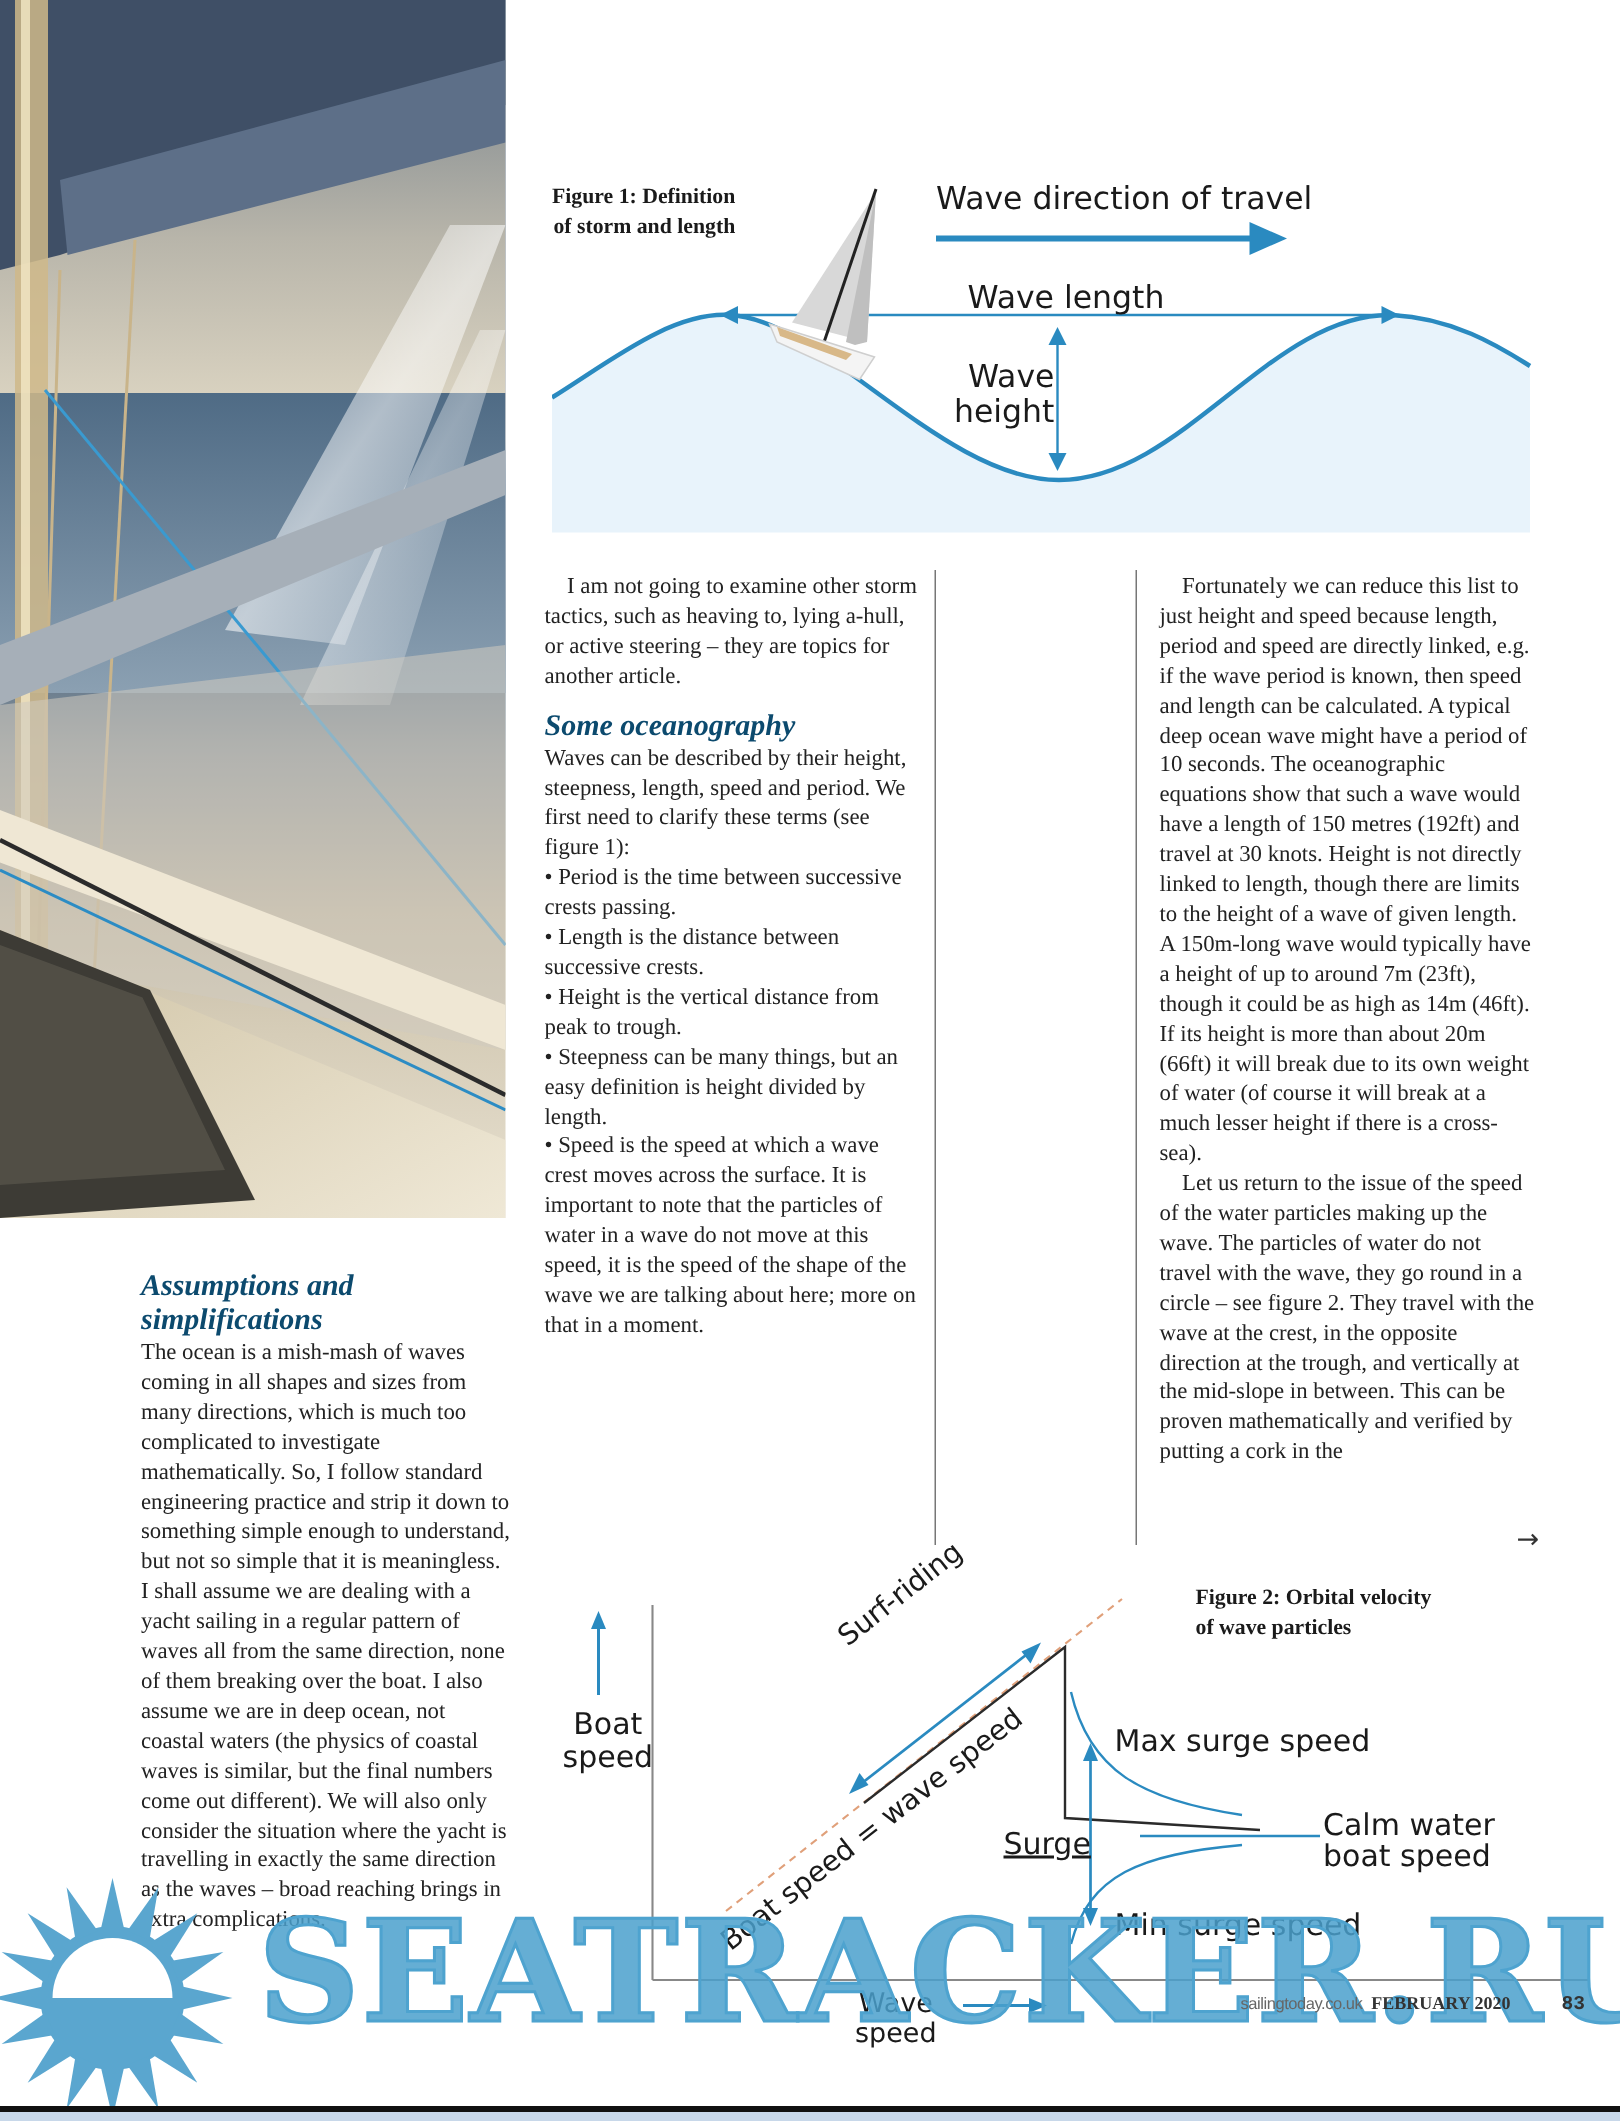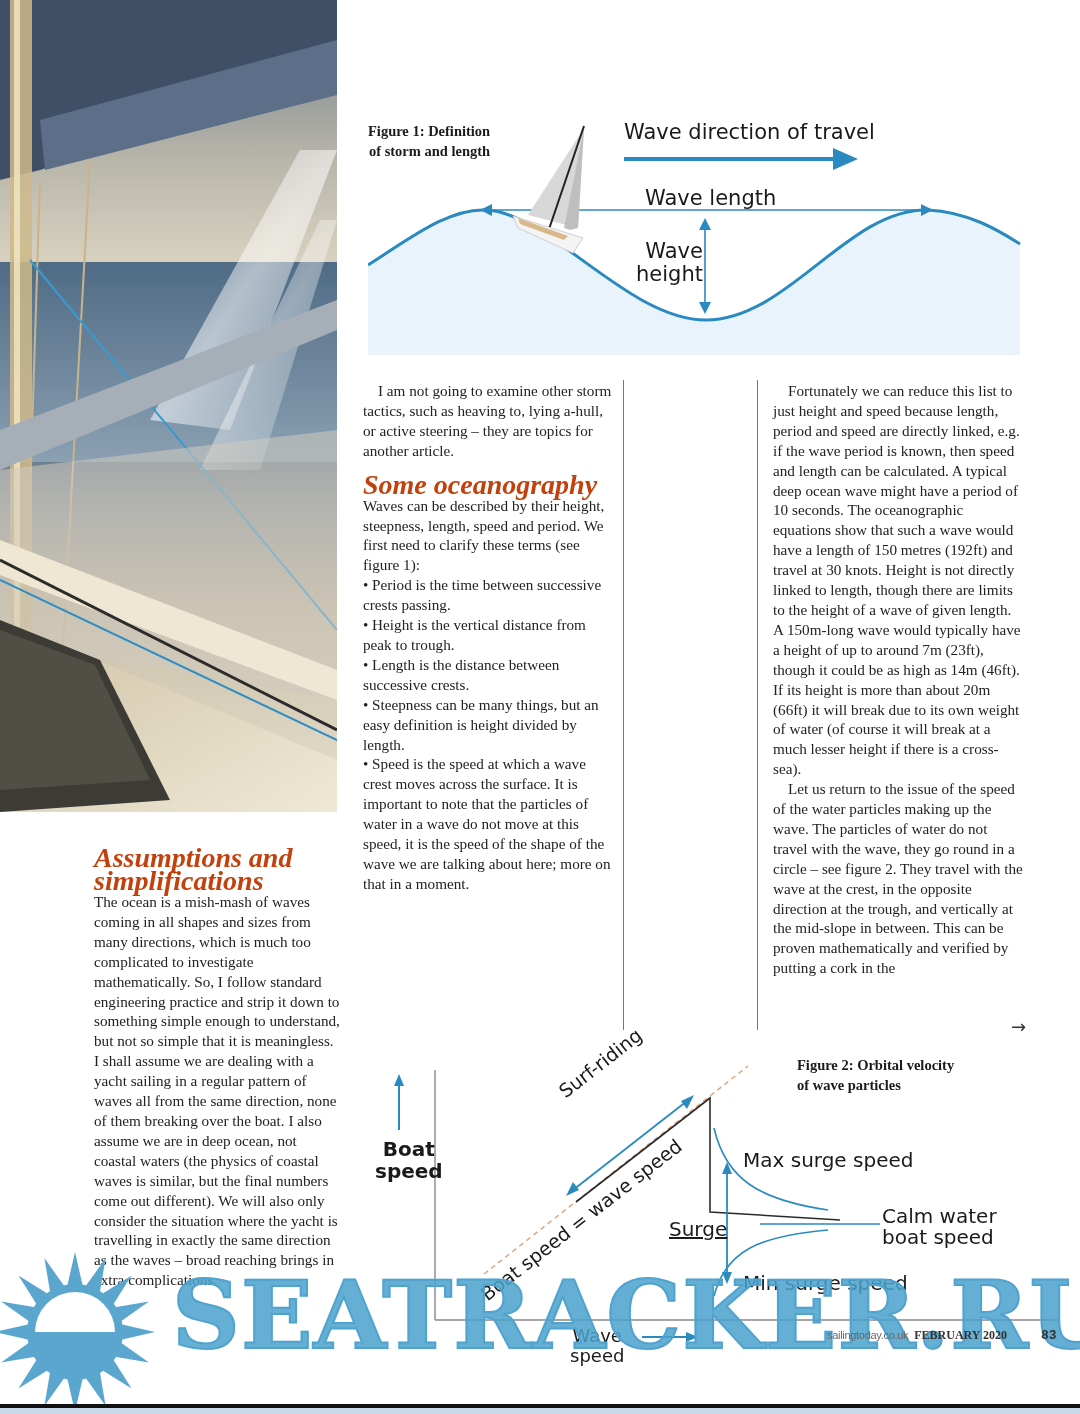--- a/index.html
+++ b/index.html
@@ -18,21 +18,21 @@
   .photo svg { position: absolute; left: 0; top: 0; }
 
   
   .col {
     font-size: 15.2px; line-height: 19.9px; color: #222;
   }
   .col p { margin: 0; }
   .col p.indent { text-indent: 15px; }
   .col h2 {
     margin: 0; font-style: italic; font-weight: bold;
-    font-size: 28px; line-height: 23px; color: #c2410c;
+    font-size: 20px; line-height: 23px; color: #0c4a6e;
   }
   .col1 { left: 94px; top: 846px; width: 248px; }
   .col2 { left: 363px; top: 381px; width: 250px; }
   .col3 { left: 773px; top: 381px; width: 250px; }
 
   .rule-v { width: 1px; background: #777; }
 
   .fig-caption {
     font-family: "Liberation Serif", "DejaVu Serif", serif;
     font-weight: bold; font-size: 14.5px; line-height: 19.5px; color: #1a1a1a;
@@ -158,22 +158,22 @@
     <span>simplifications</span>
   </h2>
   <p>The ocean is a mish-mash of waves coming in all shapes and sizes from many directions, which is much too complicated to investigate mathematically. So, I follow standard engineering practice and strip it down to something simple enough to understand, but not so simple that it is meaningless. I shall assume we are dealing with a yacht sailing in a regular pattern of waves all from the same direction, none of them breaking over the boat. I also assume we are in deep ocean, not coastal waters (the physics of coastal waves is similar, but the final numbers come out different). We will also only consider the situation where the yacht is travelling in exactly the same direction as the waves – broad reaching brings in extra complications.</p>
 </div>
 
 <div class="abs col col2">
   <p class="indent">I am not going to examine other storm tactics, such as heaving to, lying a-hull, or active steering – they are topics for another article.</p>
   <h2 style="margin-top:12px;">Some oceanography</h2>
   <p>Waves can be described by their height, steepness, length, speed and period. We first need to clarify these terms (see figure 1):</p>
   <p>• Period is the time between successive crests passing.</p>
+  <p>• Length is the distance between successive crests.</p>
   <p>• Height is the vertical distance from peak to trough.</p>
-  <p>• Length is the distance between successive crests.</p>
   <p>• Steepness can be many things, but an easy definition is height divided by length.</p>
   <p>• Speed is the speed at which a wave crest moves across the surface. It is important to note that the particles of water in a wave do not move at this speed, it is the speed of the shape of the wave we are talking about here; more on that in a moment.</p>
 </div>
 
 <div class="abs col col3">
   <p class="indent">Fortunately we can reduce this list to just height and speed because length, period and speed are directly linked, e.g. if the wave period is known, then speed and length can be calculated. A typical deep ocean wave might have a period of 10 seconds. The oceanographic equations show that such a wave would have a length of 150 metres (192ft) and travel at 30 knots. Height is not directly linked to length, though there are limits to the height of a wave of given length. A 150m-long wave would typically have a height of up to around 7m (23ft), though it could be as high as 14m (46ft). If its height is more than about 20m (66ft) it will break due to its own weight of water (of course it will break at a much lesser height if there is a cross-sea).</p>
   <p class="indent">Let us return to the issue of the speed of the water particles making up the wave. The particles of water do not travel with the wave, they go round in a circle – see figure 2. They travel with the wave at the crest, in the opposite direction at the trough, and vertically at the mid-slope in between. This can be proven mathematically and verified by putting a cork in the</p>
 </div>
 <div class="abs cont-arrow">→</div>
 
@@ -205,21 +205,21 @@
 
   <path d="M354,256 C366,210 400,196 468,190" fill="none" stroke="#2a8ac0" stroke-width="1.6"></path>
 
   <line x1="400" y1="184" x2="520" y2="184" stroke="#2a8ac0" stroke-width="1.6"></line>
 
   <line x1="367" y1="130" x2="367" y2="236" stroke="#2a8ac0" stroke-width="1.8"></line>
   <polygon points="367,122 362,134 372,134" fill="#2a8ac0"></polygon>
   <polygon points="367,244 362,232 372,232" fill="#2a8ac0"></polygon>
 </svg>
 
-<div class="abs fig-label" style="left:375px; top:1138px; font-size:20px; line-height:22px; text-align:center;font-weight:bold;">
+<div class="abs fig-label" style="left:375px; top:1138px; font-size:20px; line-height:22px; text-align:center;">
   <div>Boat</div>
   <div>speed</div>
 </div>
 <div class="abs fig-label" style="left:570px; top:1326px; font-size:18px; line-height:20px; text-align:center;">
   <div>Wave</div>
   <div>speed</div>
 </div>
 <div class="abs fig-label" style="left:568px; top:1080px; font-size:19px; transform:rotate(-38deg); transform-origin:left bottom;">Surf-riding</div>
 <div class="abs fig-label" style="left:490px; top:1283px; font-size:19px; transform:rotate(-38deg); transform-origin:left bottom;">Boat speed = wave speed</div>
 <div class="abs fig-label" style="left:669px; top:1217px; font-size:20px;text-decoration:underline;">Surge</div>

